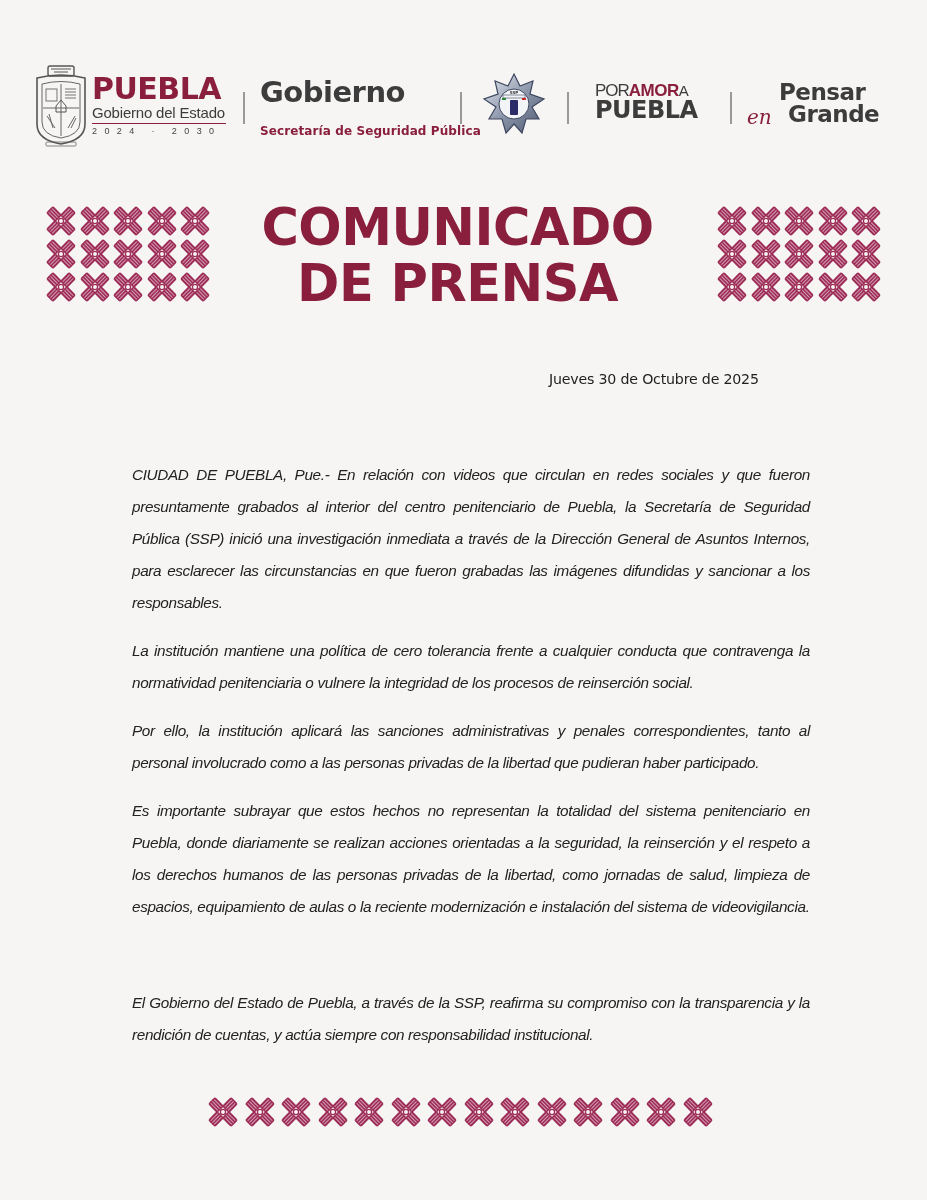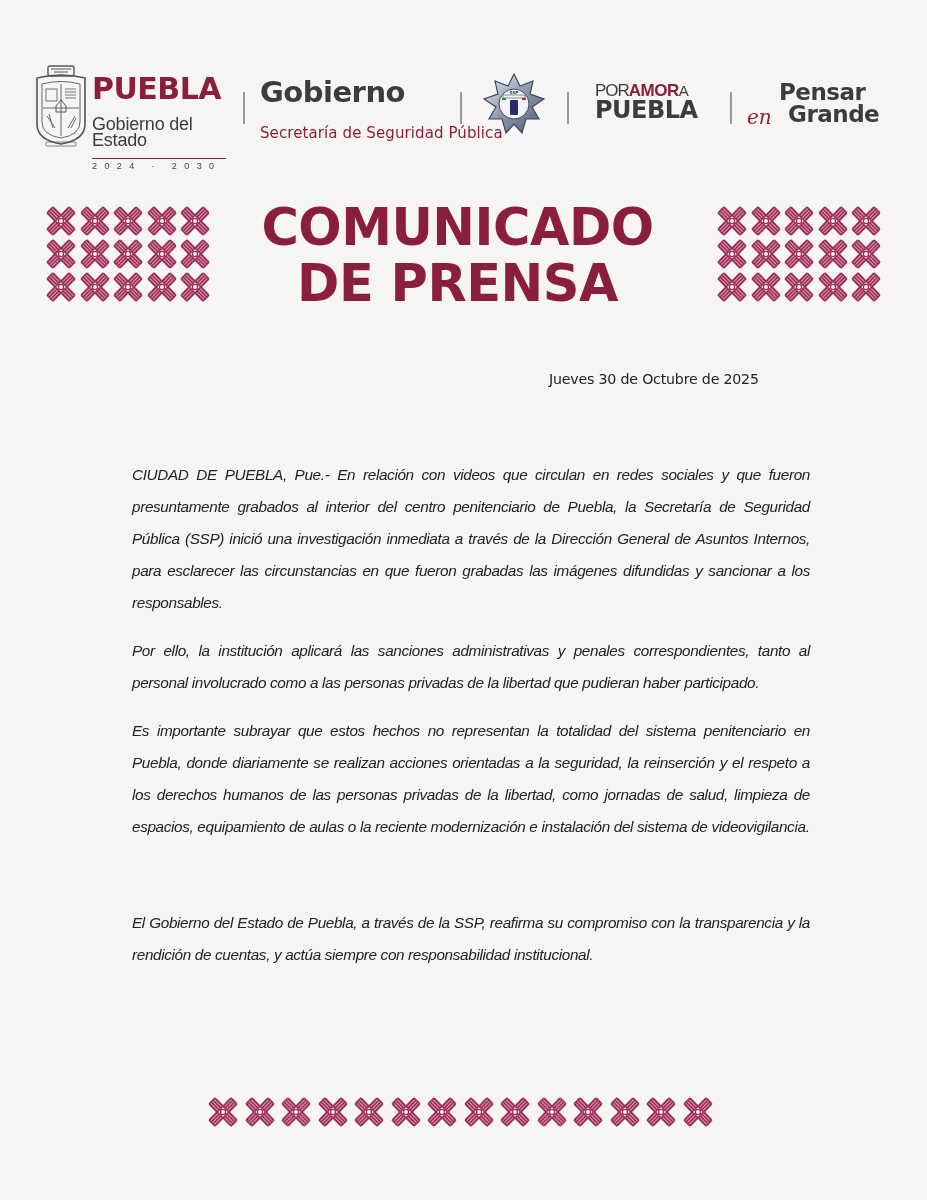--- a/index.html
+++ b/index.html
@@ -4,26 +4,26 @@
 <style>
   * { box-sizing: border-box; margin: 0; padding: 0; }
   html, body { width: 927px; height: 1200px; background: #f6f5f3; overflow: hidden; }
   body { position: relative; font-family: "Liberation Sans", sans-serif; color: #1e1e1e; }
 
   
   .logos { position: absolute; top: 62px; left: 30px; width: 870px; height: 92px; }
   .shield { position: absolute; left: 4px; top: 2px; width: 54px; height: 84px; }
   .puebla-gov { position: absolute; left: 62px; top: 12px; }
   .puebla-gov .big { font-family: "DejaVu Sans", sans-serif; font-weight: bold; font-size: 30px; letter-spacing: -0.5px; color: #8a1f3d; line-height: 30px; }
-  .puebla-gov .sub { font-family: "Liberation Sans", sans-serif; font-size: 18px; color: #3c3c3c; line-height: 16px; margin-top: 12px; letter-spacing: -0.2px; padding-bottom: 10px; border-bottom: 1.5px solid #8a1f3d; width: 134px; }
+  .puebla-gov .sub { font-family: "Liberation Sans", sans-serif; font-size: 15px; color: #3c3c3c; line-height: 16px; margin-top: 1px; letter-spacing: -0.2px; padding-bottom: 2px; border-bottom: 1.5px solid #8a1f3d; width: 134px; }
   .puebla-gov .years { font-size: 9px; color: #444; letter-spacing: 7.4px; margin-top: 2px; line-height: 10px; }
   .divider { position: absolute; top: 30px; width: 1.5px; height: 32px; background: #999; }
   .seguridad { position: absolute; left: 230px; top: 14px; }
   .seguridad .big { font-family: "DejaVu Sans", sans-serif; font-weight: bold; font-size: 29px; color: #3c3c3c; line-height: 32px; letter-spacing: -0.5px; }
-  .seguridad .sub { font-family: "DejaVu Sans", sans-serif; font-size: 15px; color: #8a1f3d; font-weight: normal; margin-top: 16px; letter-spacing: 0.1px; }
+  .seguridad .sub { font-family: "DejaVu Sans", sans-serif; font-size: 12px; color: #8a1f3d; font-weight: bold; margin-top: 16px; letter-spacing: 0.1px; }
   .star { position: absolute; left: 452px; top: 10px; width: 64px; height: 64px; }
   .poramor { position: absolute; left: 565px; top: 20px; line-height: 1; }
   .poramor .row1 { font-family: Liberation Sans, sans-serif; font-size: 17px; }
   .poramor .por { color: #3c3c3c; font-weight: normal; letter-spacing: -1px; }
   .poramor .amor { color: #8a1f3d; font-weight: bold; letter-spacing: -0.5px; }
   .poramor .a { color: #3c3c3c; font-size: 15px; }
   .poramor .row2 { font-family: "DejaVu Sans", sans-serif; font-weight: bold; font-size: 24px; color: #3c3c3c; letter-spacing: -0.5px; margin-top: -1px; }
   .pensar { position: absolute; left: 707px; top: 18px; width: 160px; height: 54px; }
   .pensar .p1 { position: absolute; left: 42px; top: 0; font-family: "DejaVu Sans", sans-serif; font-weight: bold; font-size: 23px; color: #3c3c3c; letter-spacing: -0.5px; line-height: 24px; }
   .pensar .p2 { position: absolute; left: 36px; top: 22px; font-family: "DejaVu Sans", sans-serif; font-weight: bold; font-size: 23px; color: #3c3c3c; letter-spacing: -0.5px; line-height: 24px; }
@@ -231,20 +231,21 @@
 
 <div class="title">
   <div>COMUNICADO</div>
   <div>DE PRENSA</div>
 </div>
 
 <div class="date">Jueves 30 de Octubre de 2025</div>
 
 <div class="body">
   <p>CIUDAD DE PUEBLA, Pue.- En relación con videos que circulan en redes sociales y que fueron presuntamente grabados al interior del centro penitenciario de Puebla, la Secretaría de Seguridad Pública (SSP) inició una investigación inmediata a través de la Dirección General de Asuntos Internos, para esclarecer las circunstancias en que fueron grabadas las imágenes difundidas y sancionar a los responsables.</p>
+  <p>La institución mantiene una política de cero tolerancia frente a cualquier conducta que contravenga la normatividad penitenciaria o vulnere la integridad de los procesos de reinserción social.</p>
   <p>Por ello, la institución aplicará las sanciones administrativas y penales correspondientes, tanto al personal involucrado como a las personas privadas de la libertad que pudieran haber participado.</p>
   <p>Es importante subrayar que estos hechos no representan la totalidad del sistema penitenciario en Puebla, donde diariamente se realizan acciones orientadas a la seguridad, la reinserción y el respeto a los derechos humanos de las personas privadas de la libertad, como jornadas de salud, limpieza de espacios, equipamiento de aulas o la reciente modernización e instalación del sistema de videovigilancia.</p>
   <div class="gap"></div>
   <p>El Gobierno del Estado de Puebla, a través de la SSP, reafirma su compromiso con la transparencia y la rendición de cuentas, y actúa siempre con responsabilidad institucional.</p>
 </div>
 
 <div class="pattern-block pattern-bottom" id="pb">
     <svg class="motif" viewBox="0 0 32 32">
       <use href="#motif-sym"></use>
     </svg>

